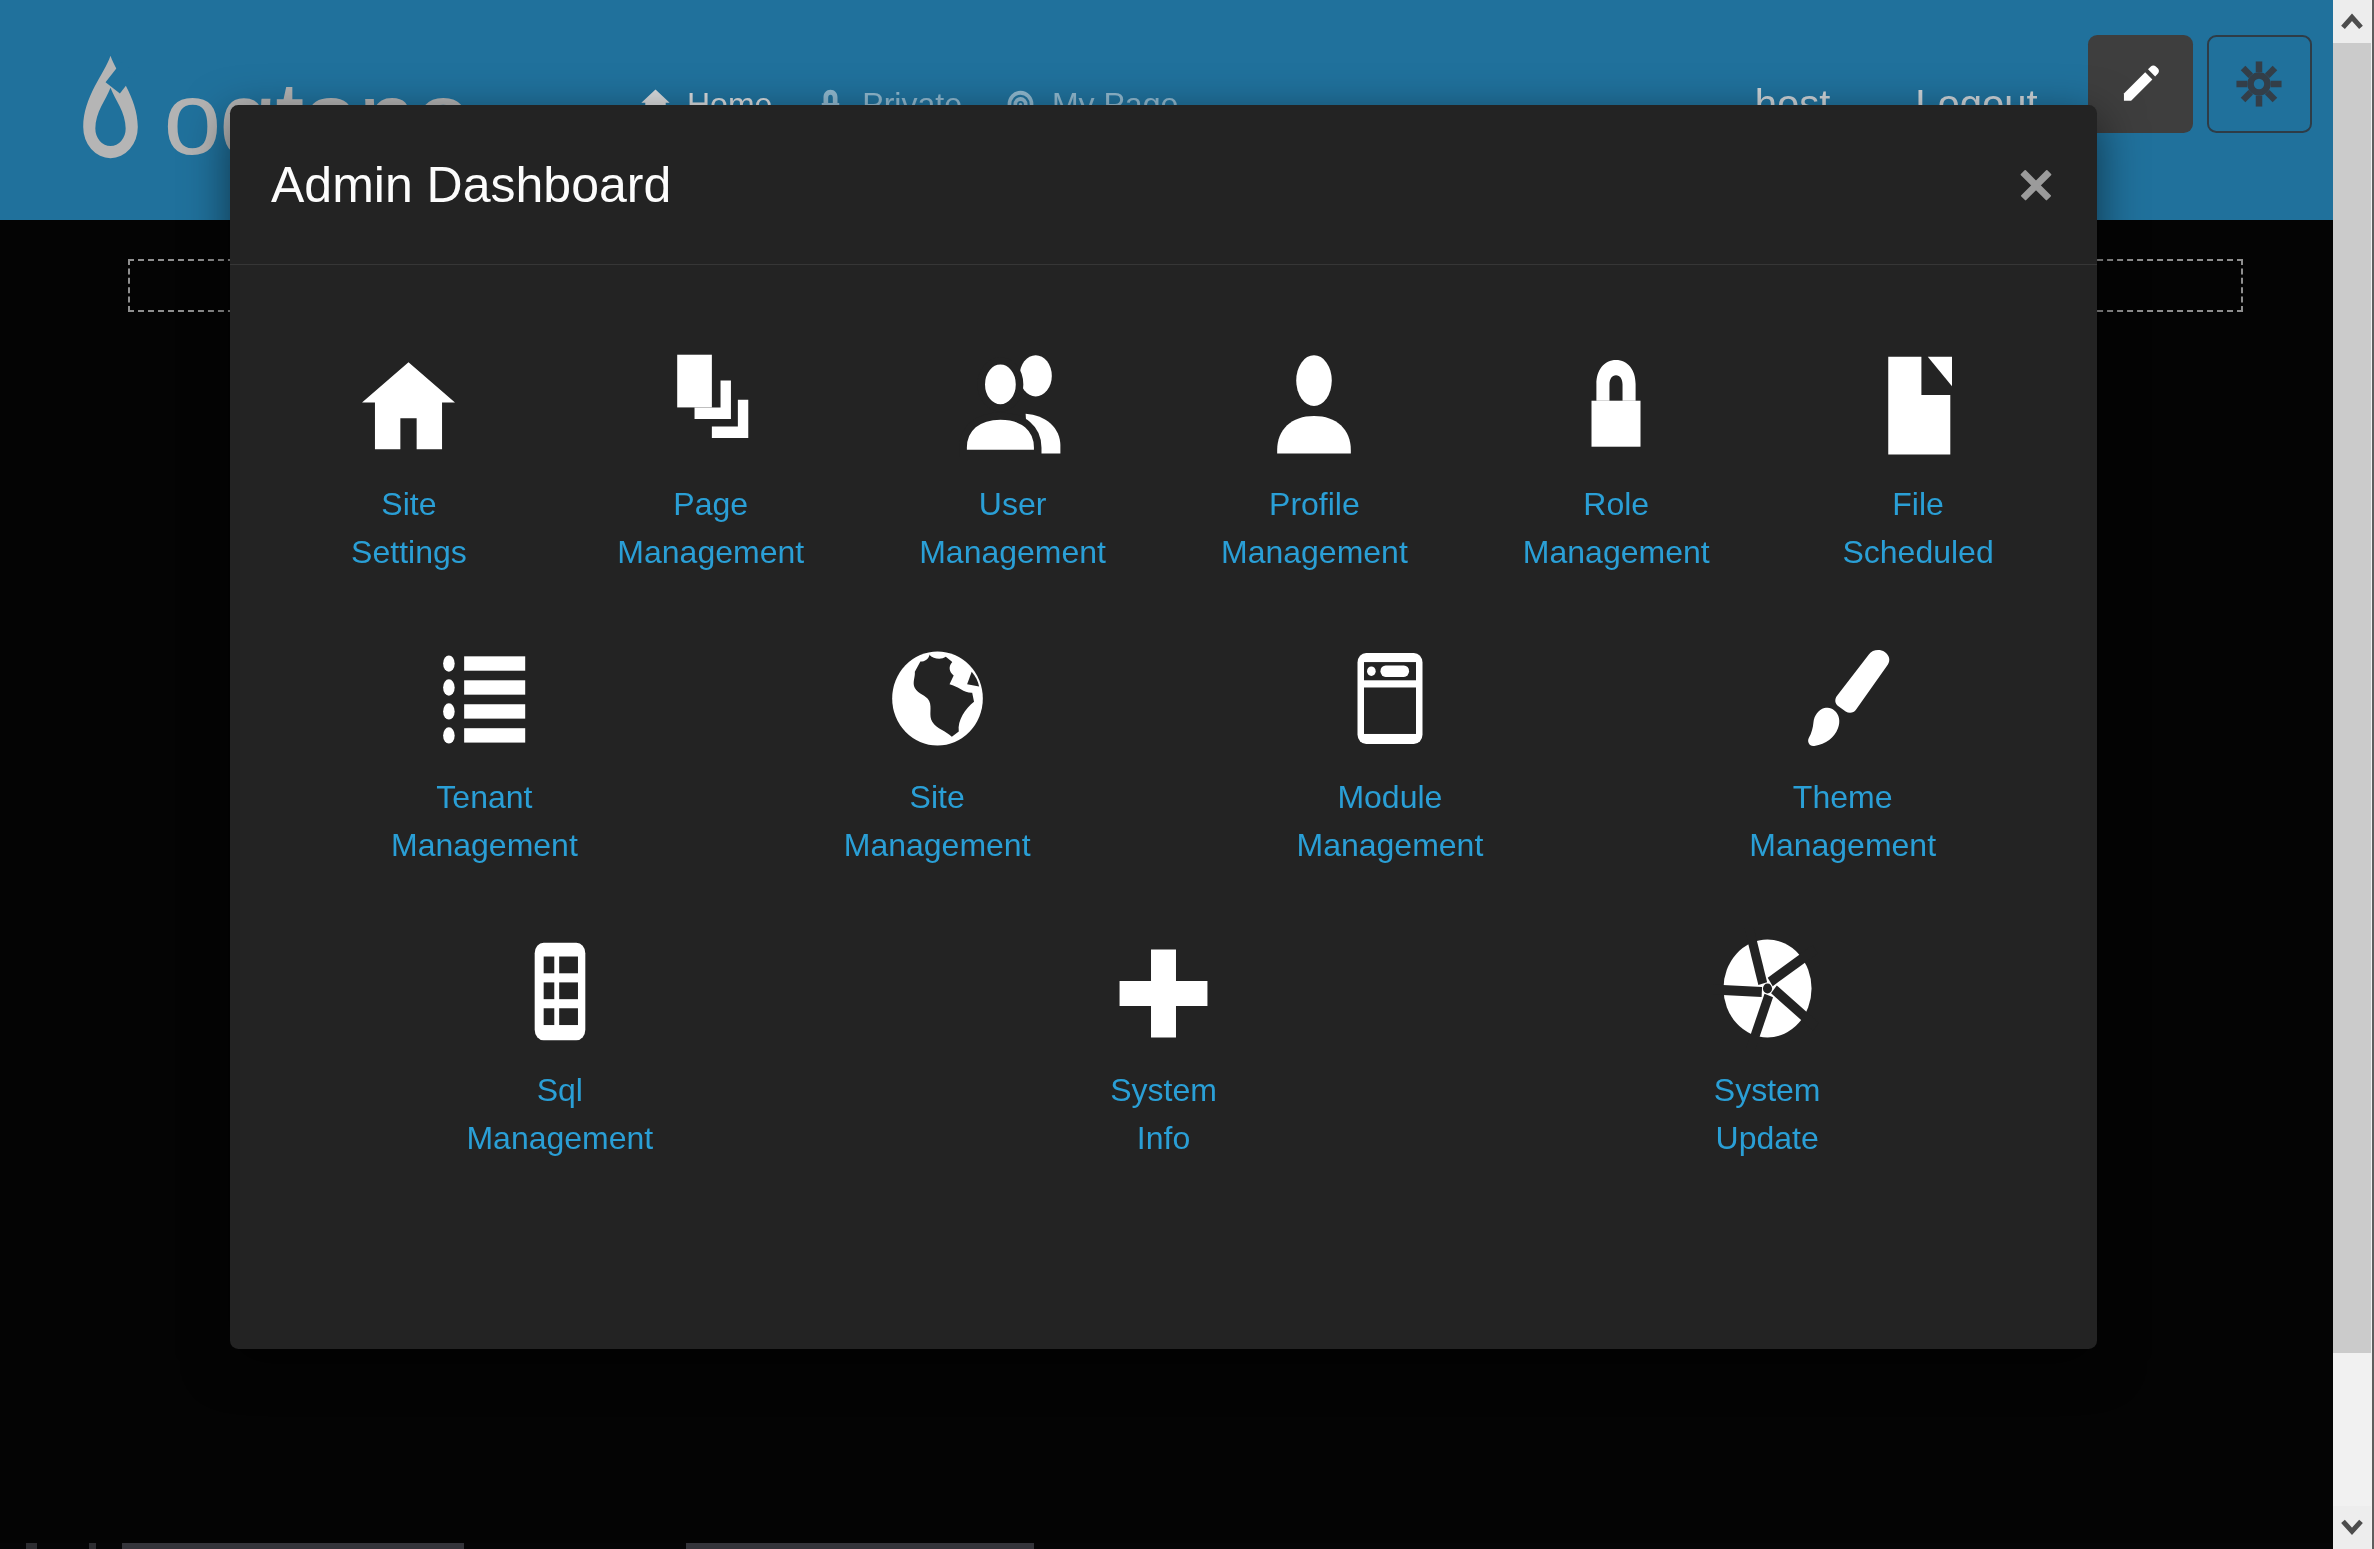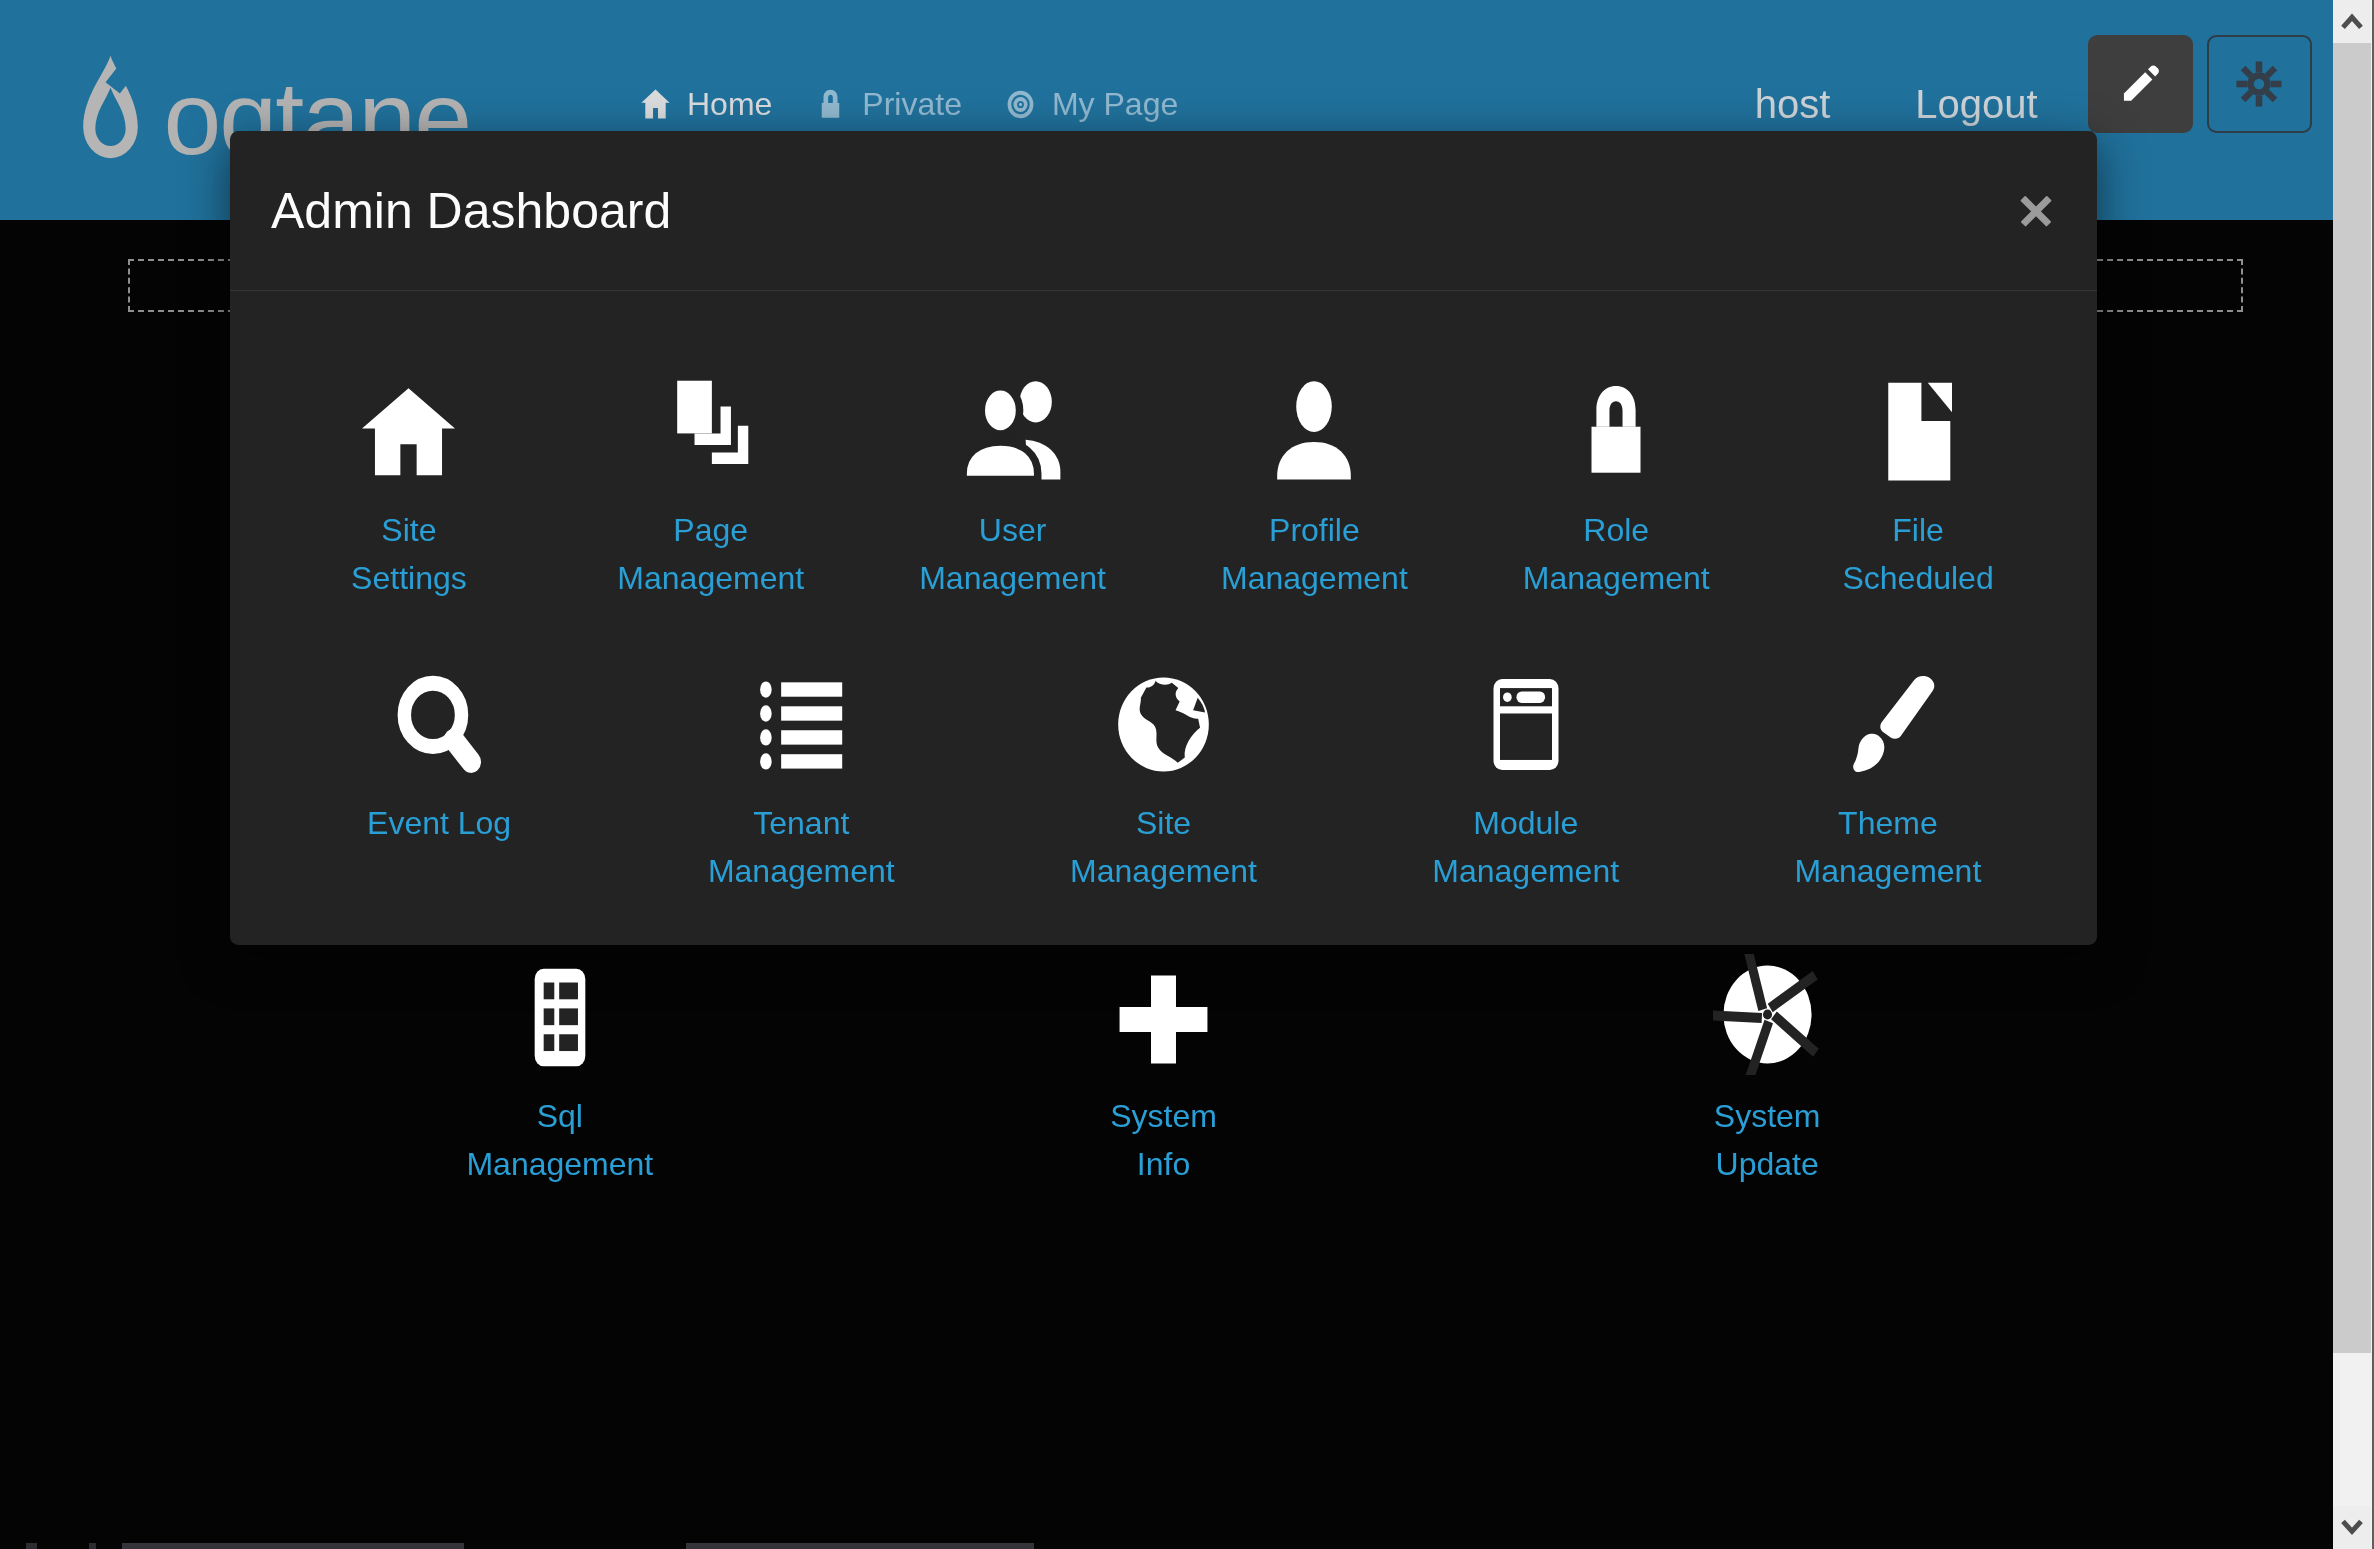--- a/index.html
+++ b/index.html
@@ -60,21 +60,21 @@
   .status-sliver::before{
     content:"";position:absolute;inset:0;
     background:linear-gradient(90deg,
       transparent 0 26px,#323236 26px 37px,transparent 37px 89px,#323236 89px 96px,
       transparent 96px 122px,#3a3a40 122px 464px,transparent 464px 686px,
       #3a3a40 686px 1034px,transparent 1034px 100%);
   }
 
   
   .modal{
-    position:absolute;left:230px;top:131px;width:1867px;height:814px;
+    position:absolute;left:230px;top:105px;width:1867px;height:1244px;
     background:var(--modal-bg);border-radius:8.3px;z-index:5;
     box-shadow:0 13px 46px rgba(0,0,0,.55);
   }
   .modal-header{height:160px;display:flex;align-items:center;padding:0 41px;border-bottom:0.9px solid var(--divider);}
   .modal-title{font-size:50px;color:#fcfcfc;font-weight:400;}
   .modal-close{margin-left:auto;width:41px;height:41px;position:relative;cursor:pointer;background:none;border:none;}
   .modal-close::before,.modal-close::after{
     content:"";position:absolute;left:50%;top:50%;width:37px;height:6.5px;background:#9b9b9b;border-radius:0.9px;
   }
   .modal-close::before{transform:translate(-50%,-50%) rotate(45deg);}
@@ -259,29 +259,20 @@
                 <path d="M5 1.8 H12.8 V9.8 H19.6 V22.2 H5 z"></path>
                 <path d="M14.3 1.8 H20 V8 z"></path>
               </g>
             </svg>
           </div>
           <div class="tile-label" data-name="tile-label">File
 Scheduled</div>
         </a>
       </div>
       <div class="dash-row" data-name="dashboard-row">
-        <a class="tile" data-name="dashboard-tile-event-log">
-          <div class="tile-icon" data-name="tile-icon-wrap">
-            <svg viewBox="0 0 24 24" preserveAspectRatio="none" data-name="magnifier-icon">
-              <circle cx="10.6" cy="10" r="6.6" fill="none" stroke="#fff" stroke-width="3.1"></circle>
-              <line x1="15.4" y1="15.2" x2="19.4" y2="19.8" stroke="#fff" stroke-width="4.6" stroke-linecap="round"></line>
-            </svg>
-          </div>
-          <div class="tile-label" data-name="tile-label">Event Log</div>
-        </a>
         <a class="tile" data-name="dashboard-tile-tenant-management">
           <div class="tile-icon" data-name="tile-icon-wrap">
             <svg viewBox="0 0 24 24" preserveAspectRatio="none" data-name="list-icon">
               <g fill="#fff">
                 <ellipse cx="4.3" cy="4.7" rx="1.25" ry="1.7"></ellipse>
                 <rect x="7.6" y="3.2" width="13.2" height="3"></rect>
                 <ellipse cx="4.3" cy="9.7" rx="1.25" ry="1.7"></ellipse>
                 <rect x="7.6" y="8.2" width="13.2" height="3"></rect>
                 <ellipse cx="4.3" cy="14.7" rx="1.25" ry="1.7"></ellipse>
                 <rect x="7.6" y="13.2" width="13.2" height="3"></rect>

